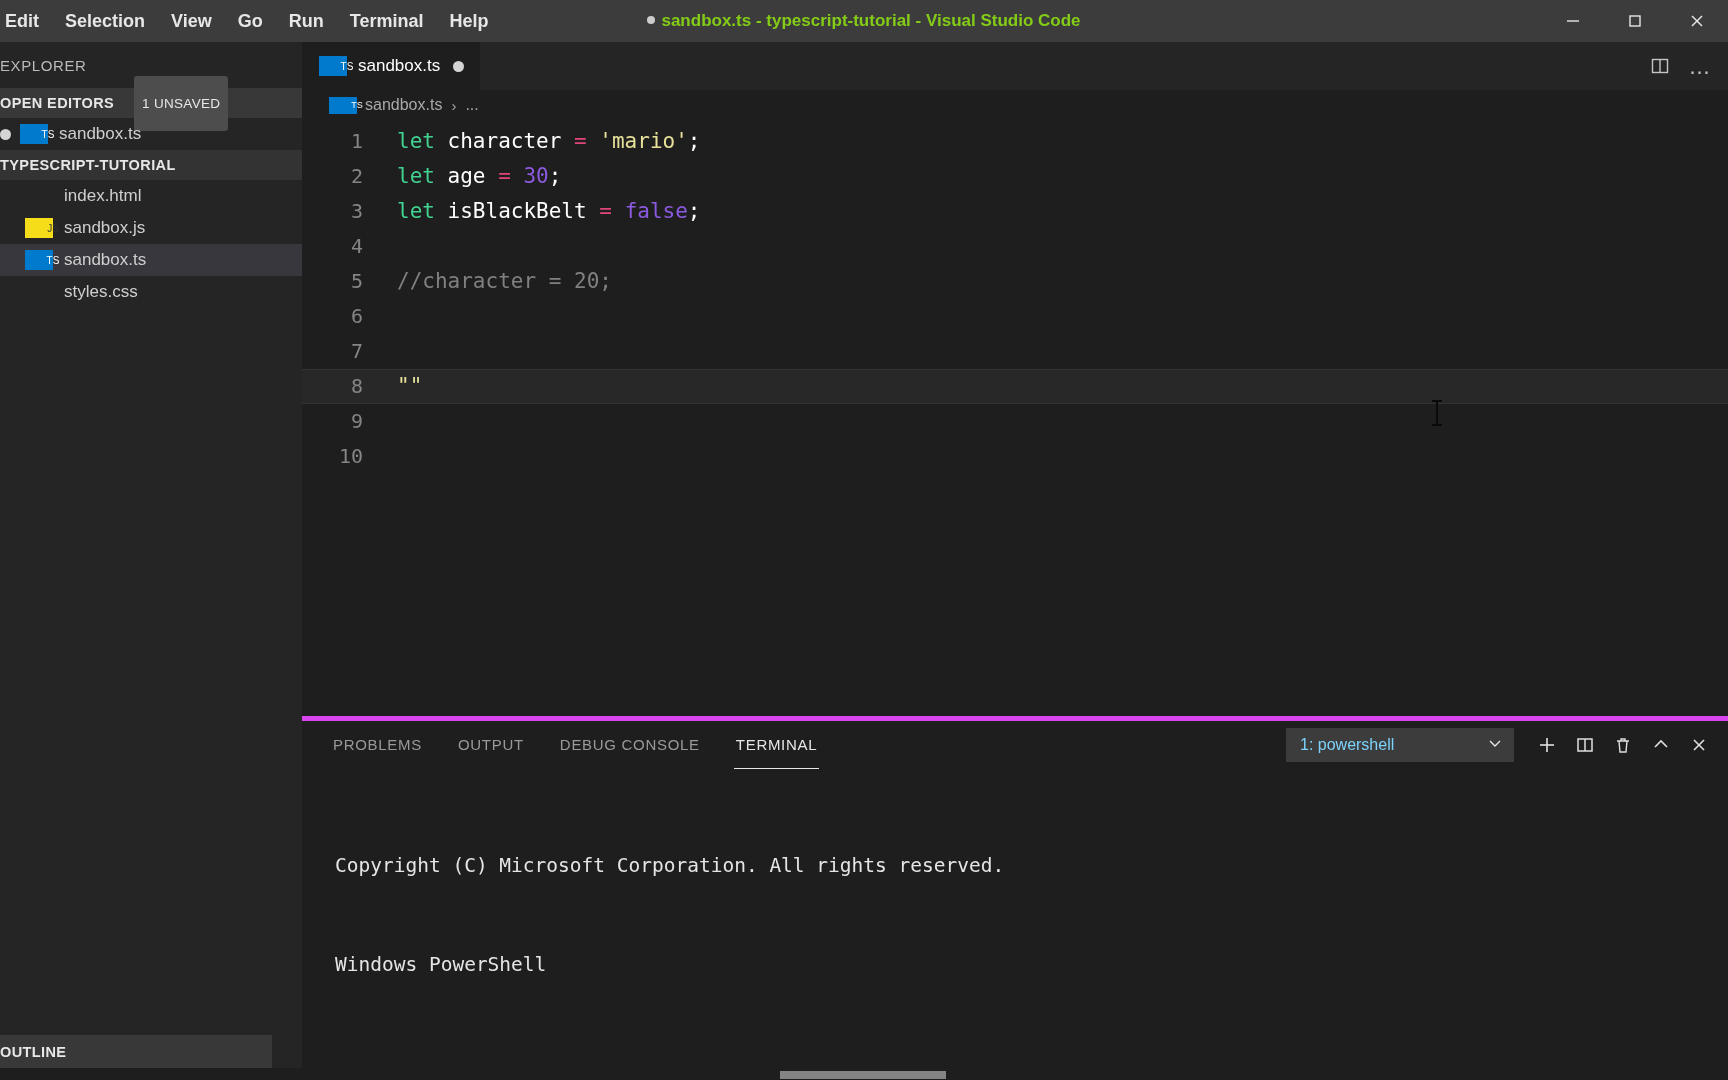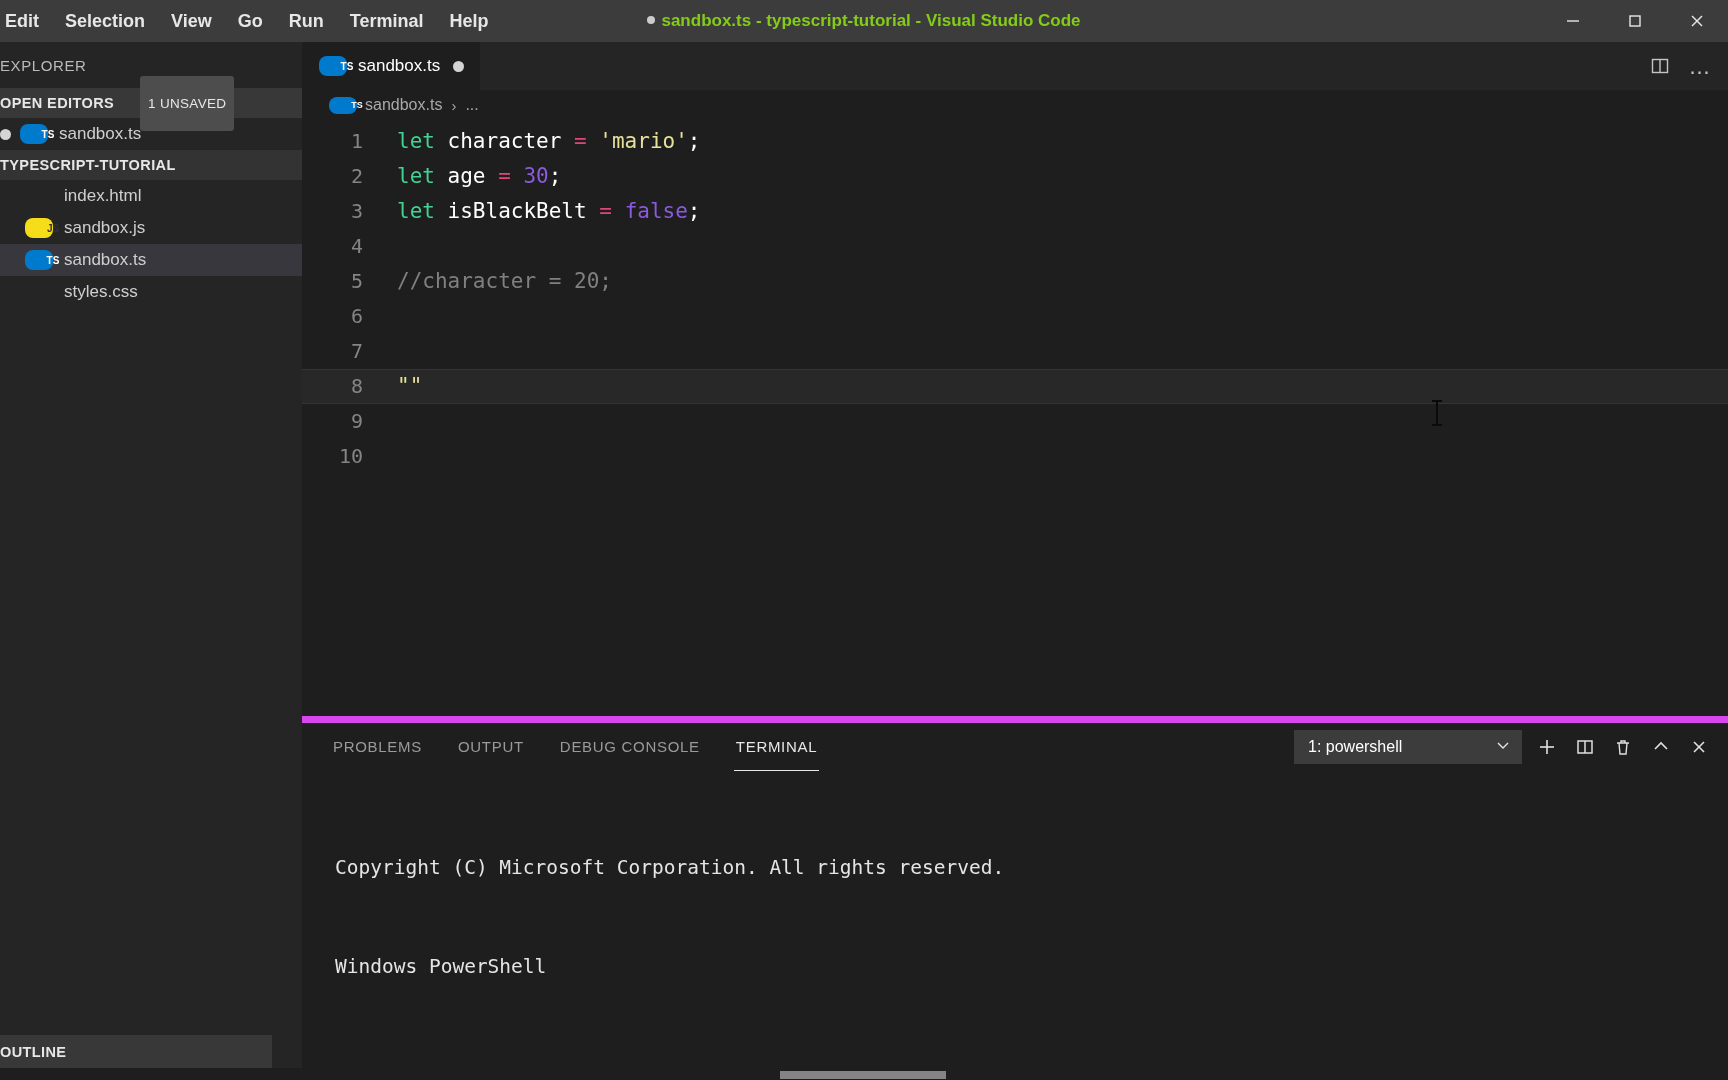--- a/index.html
+++ b/index.html
@@ -72,21 +72,21 @@
     height: 30px;
     display: flex; align-items: center;
     background: #383838;
     font-size: 14.5px; font-weight: bold;
     color: #e7e7e7; letter-spacing: 0.4px;
     padding-left: 0px;
     margin-left: -30px; padding-left: 30px;
   }
   .section-header.sub { background: #333333; }
   .badge {
-    margin-left: 26px;
+    margin-left: 20px;
     background: #4d4d4d;
     color: #e7e7e7;
     font-size: 13.5px; font-weight: normal;
     border-radius: 3px;
     padding: 20px 8px;
     letter-spacing: 0.3px;
   }
   .file-row {
     height: 32px;
     display: flex; align-items: center;
@@ -96,22 +96,22 @@
   }
   .file-row.selected { background: #37373d; }
   .dirty-dot {
     width: 11px; height: 11px; border-radius: 50%;
     background: #d4d4d4; margin-right: 9px; flex: none;
   }
   .ficon {
     width: 20px; height: 20px; flex: none;
     margin-right: 11px;
     display: flex; align-items: center; justify-content: center;
-    font-size: 10px; font-weight: bold;
-    border-radius: 8px;
+    font-size: 10px; font-weight: normal;
+    border-radius: 0;
     font-family: "Liberation Sans", sans-serif;
     padding-left: 28px;
   }
   .ficon.ts { background: #007acc; color: #ffffff; }
   .ficon.js { background: #f5de19; color: #333333; }
   .ficon.indent { margin-left: 25px; }
   .fname { white-space: nowrap; }
 
   .outline-bar {
     position: absolute; bottom: 12px; left: 0;
@@ -215,21 +215,21 @@
     width: 10px; height: 2px; background: #0a0a0a;
   }
   .mouse-ibeam::before { top: 0; }
   .mouse-ibeam::after { bottom: 0; }
 
   
   .panel {
     position: absolute; top: 716px; left: 302px;
     width: 1426px; height: 364px;
     background: #1e1e1e;
-    border-top: 7px solid #d946ef;
+    border-top: 5px solid #d946ef;
   }
   .panel-header {
     height: 48px; display: flex; align-items: center;
     position: relative;
   }
   .ptab {
     font-size: 15px; color: #9a9a9a;
     letter-spacing: 0.7px;
     padding: 0 2px; margin-right: 32px;
     height: 48px; display: flex; align-items: center;
@@ -237,26 +237,26 @@
     cursor: pointer;
   }
   .ptab:first-child { margin-left: 29px; }
   .ptab.active { color: #e7e7e7; border-bottom: 1px solid #e7e7e7; }
   .panel-actions {
     position: absolute; right: 10px; top: 0;
     height: 48px; display: flex; align-items: center;
   }
   .term-select {
     width: 228px; height: 34px;
-    background: #3c3c3c; color: #ffffff;
+    background: #3c3c3c; color: #7dd3fc;
     border: 1px solid #3c3c3c;
     display: flex; align-items: center;
     padding: 0 10px 0 13px;
     font-size: 16px;
-    margin-right: 6px;
+    margin-right: 14px;
     cursor: pointer;
     position: relative;
   }
   .term-select .chev { margin-left: auto; }
   .pact {
     width: 38px; height: 38px;
     display: flex; align-items: center; justify-content: center;
     cursor: pointer;
   }
 

